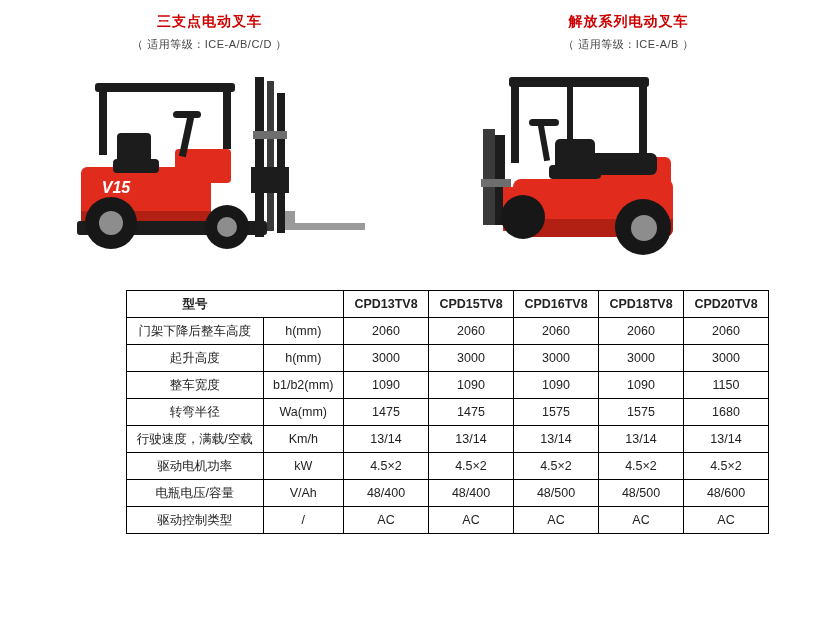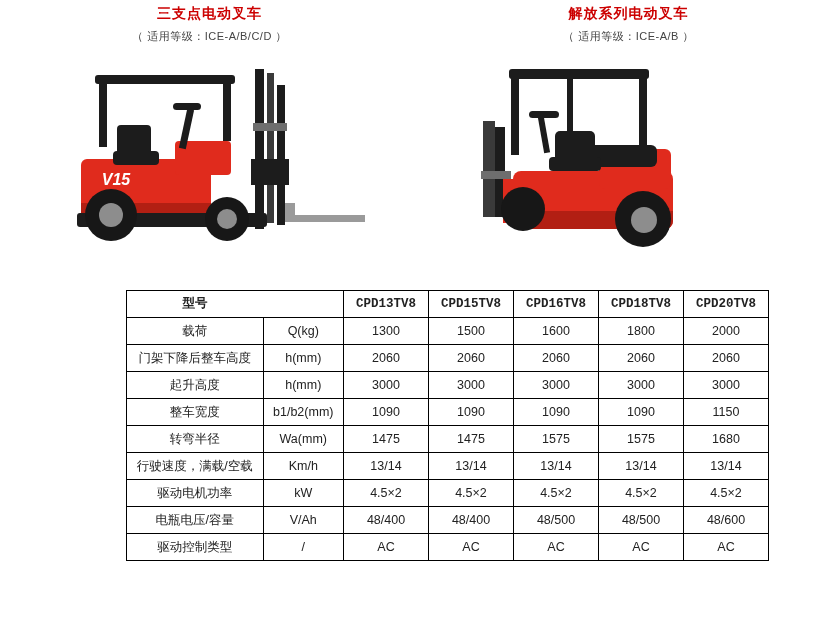--- a/index.html
+++ b/index.html
@@ -16,21 +16,21 @@
   }
   .page {
     position: relative;
     width: 838px;
     height: 640px;
   }
   
   .products {
     display: flex;
     width: 838px;
-    padding-top: 4px;
+    padding-top: 12px;
     box-sizing: border-box;
   }
   .product {
     flex: 1 1 50%;
     text-align: center;
   }
   .product-title {
     color: #cc0000;
     font-size: 14px;
     font-weight: bold;
@@ -108,21 +108,20 @@
     width: 132px;
   }
   table.spec td.unit {
     width: 76px;
   }
   table.spec td.val {
     width: 80px;
   }
   table.spec tr.head td {
     font-weight: bold;
-    font-family: Liberation Mono, monospace;
   }
   .nb-left  { border-left: none !important; }
   .nb-right { border-right: none !important; }
 </style>
 </head>
 <body>
 
 <div class="page">
 
   <div class="products">
@@ -214,29 +213,20 @@
         <tr class="head">
           <td class="label nb-right">型号</td>
           <td class="unit nb-left"></td>
           <td class="val">CPD13TV8</td>
           <td class="val">CPD15TV8</td>
           <td class="val">CPD16TV8</td>
           <td class="val">CPD18TV8</td>
           <td class="val">CPD20TV8</td>
         </tr>
 
-        <tr>
-          <td class="label">载荷</td>
-          <td class="unit">Q(kg)</td>
-          <td class="val">1300</td>
-          <td class="val">1500</td>
-          <td class="val">1600</td>
-          <td class="val">1800</td>
-          <td class="val">2000</td>
-        </tr>
 
 
         <tr>
           <td class="label">门架下降后整车高度</td>
           <td class="unit">h(mm)</td>
           <td class="val">2060</td>
           <td class="val">2060</td>
           <td class="val">2060</td>
           <td class="val">2060</td>
           <td class="val">2060</td>

